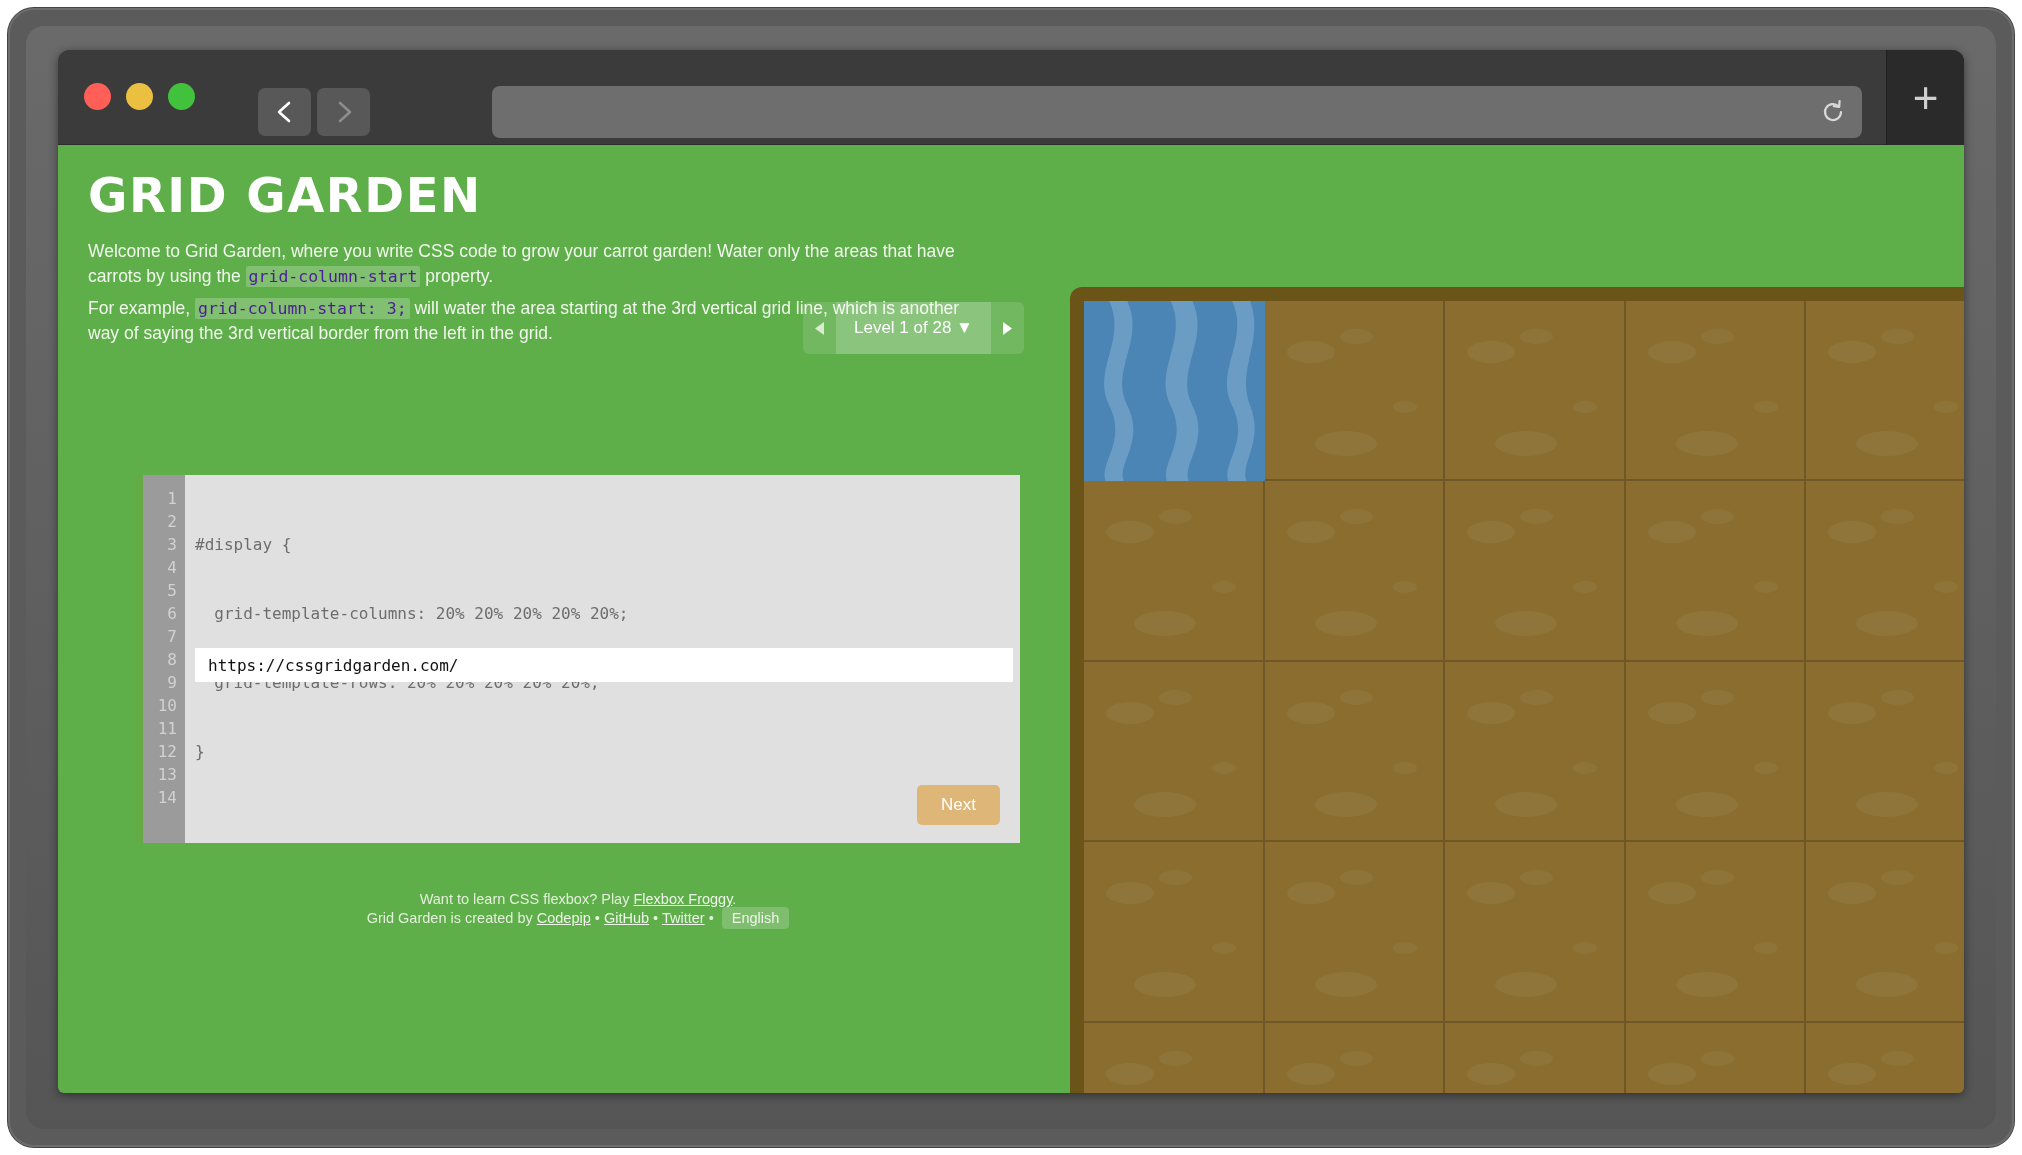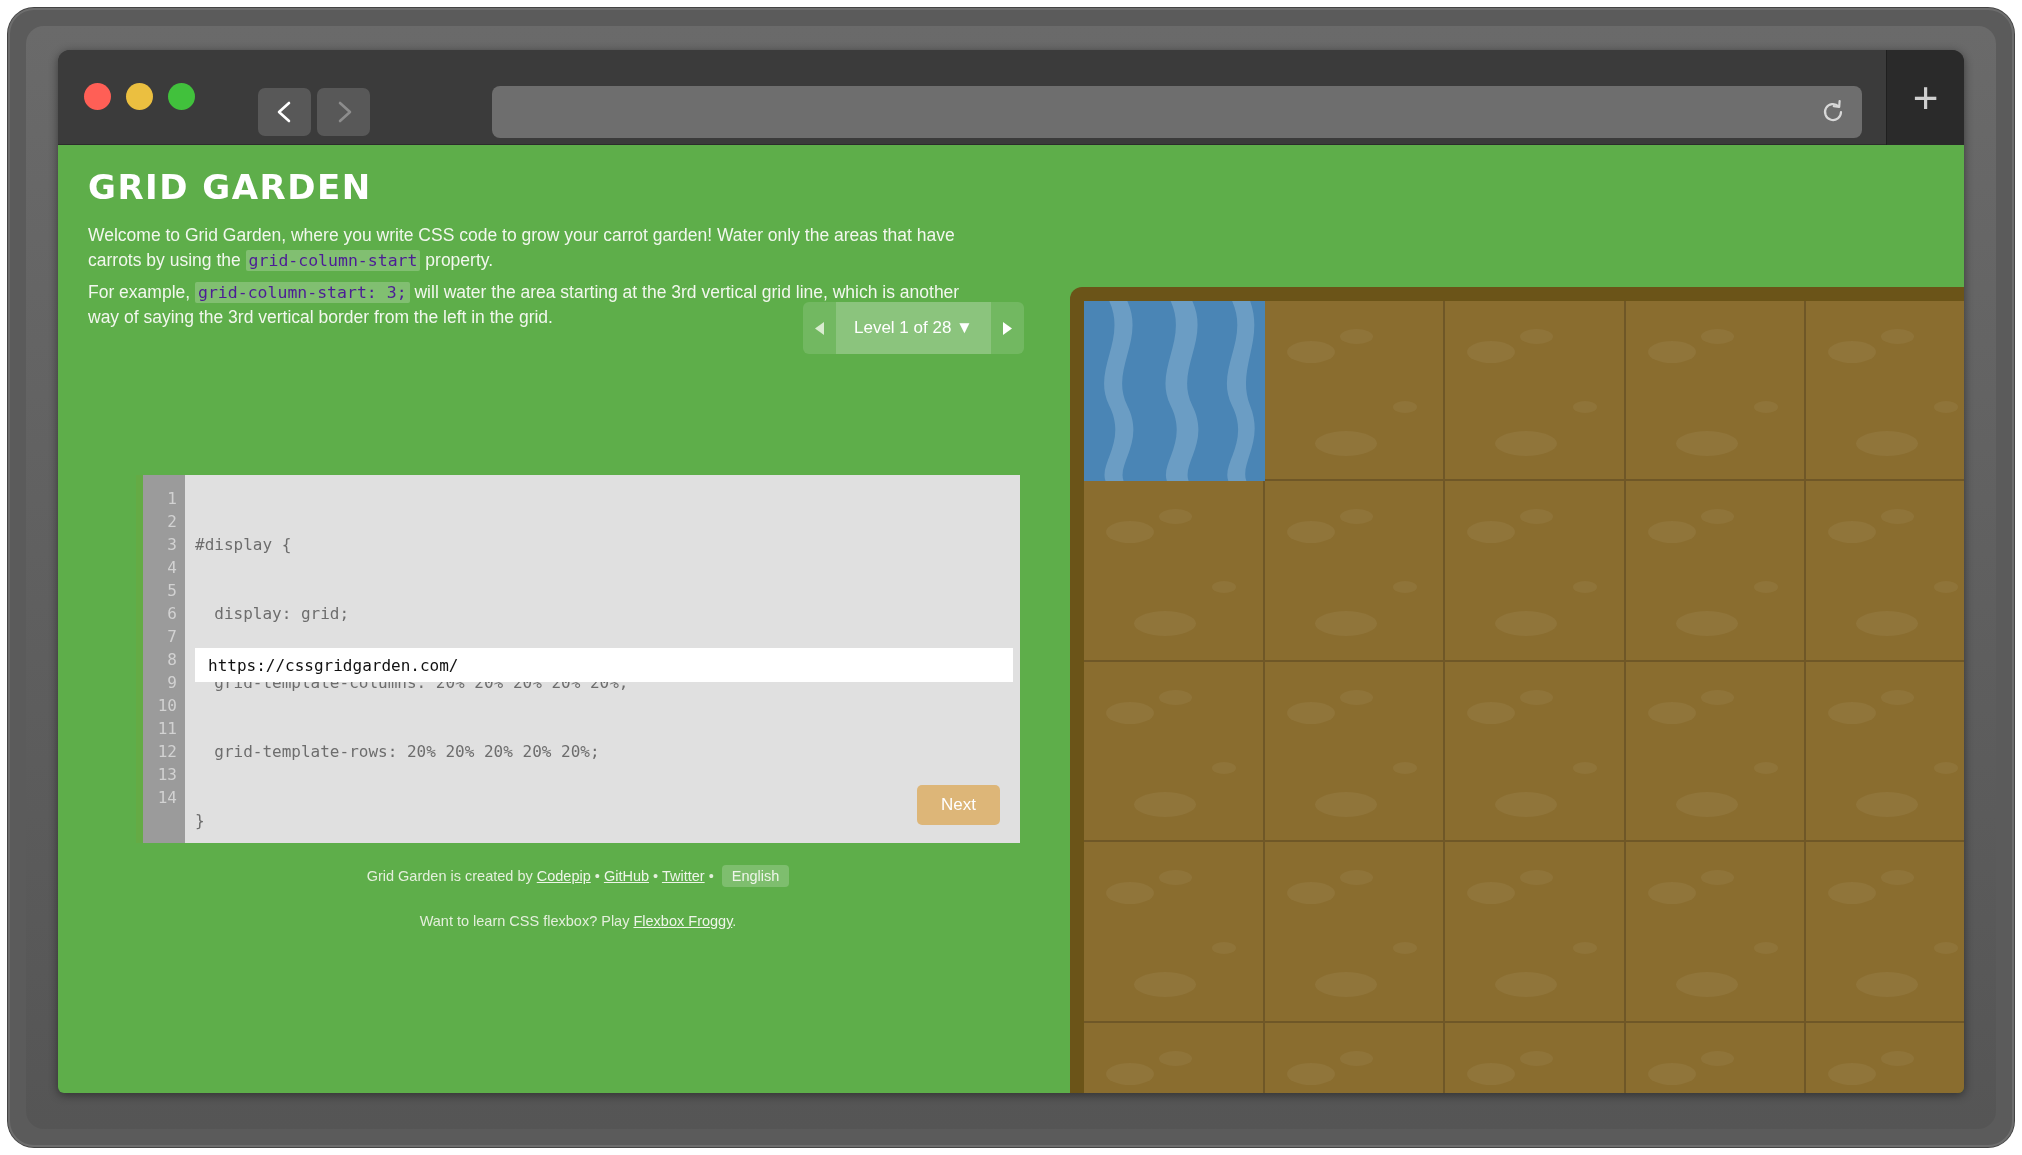--- a/index.html
+++ b/index.html
@@ -82,21 +82,21 @@
   #page {
     position:absolute; left:0; top:95px; right:0; bottom:0;
     background:#5eae4a;
   }
 
   
   #left-panel {
     position:absolute; left:30px; top:22px; width:900px;
   }
   #page-title {
-    margin:0; font-size:34px; letter-spacing:1.5px;
+    margin:0; font-size:48px; letter-spacing:1.5px;
     color:#ffffff; font-weight:700;
     font-family:"DejaVu Sans", sans-serif;
     text-transform:uppercase;
   }
   .instructions {
     color:#f2f7ee; font-size:17.5px; line-height:1.45;
     margin:16px 0 0 0;
     font-family:"Liberation Sans", sans-serif;
   }
   .instructions.second { margin-top: 6px; }
@@ -324,44 +324,43 @@
           <div>9</div>
           <div>10</div>
           <div>11</div>
           <div>12</div>
           <div>13</div>
           <div>14</div>
         </div>
 
         <div id="code-area">
           <div class="cline">#display {</div>
-          <div class="cline">  display: grid;</div>
           <div class="cline">  grid-template-columns: 20% 20% 20% 20% 20%;</div>
           <div class="cline">  grid-template-rows: 20% 20% 20% 20% 20%;</div>
           <div class="cline">}</div>
           
           
           
           
           
           
           
           
           
 
           <input id="css-input" type="text" autocomplete="off" value="https://cssgridgarden.com/" style="">
         </div>
 
         <button id="next-button">Next</button>
       </div>
 
       <div id="footer">
+        <div id="footer-second"><span>Want to learn CSS flexbox? Play </span><a href="#">Flexbox Froggy</a><span>.</span></div>
+
         <div><span>Grid Garden is created by </span><a href="#">Codepip</a><span> • </span><a href="#">GitHub</a><span> • </span><a href="#">Twitter</a><span> • </span><a href="#" id="lang-button">English</a></div>
-
-        <div id="footer-second"><span>Want to learn CSS flexbox? Play </span><a href="#">Flexbox Froggy</a><span>.</span></div>
       </div>
 
       <div id="garden-frame">
         <div id="garden">
 
           <div class="cell">
               <span class="blob2 b-a"></span>
               <span class="blob2 b-b"></span>
             </div>
           <div class="cell">

